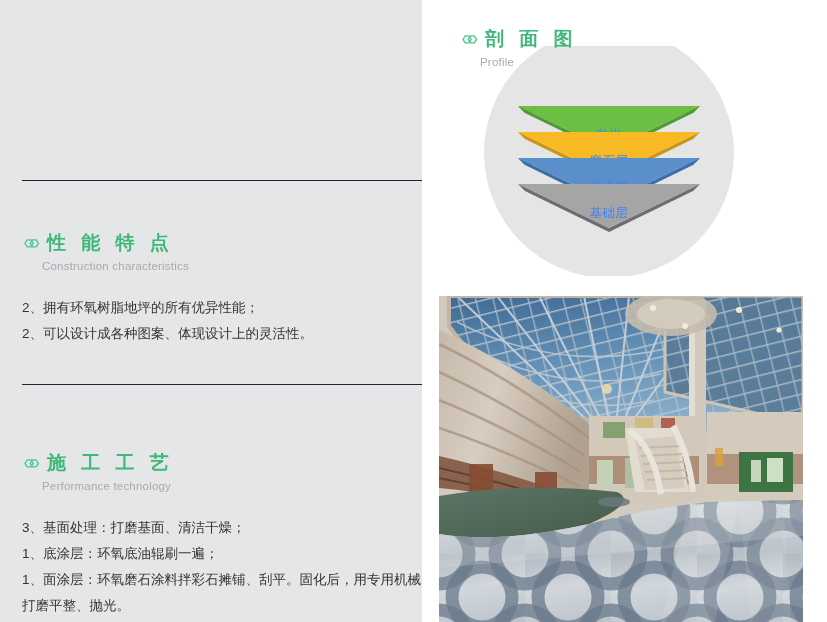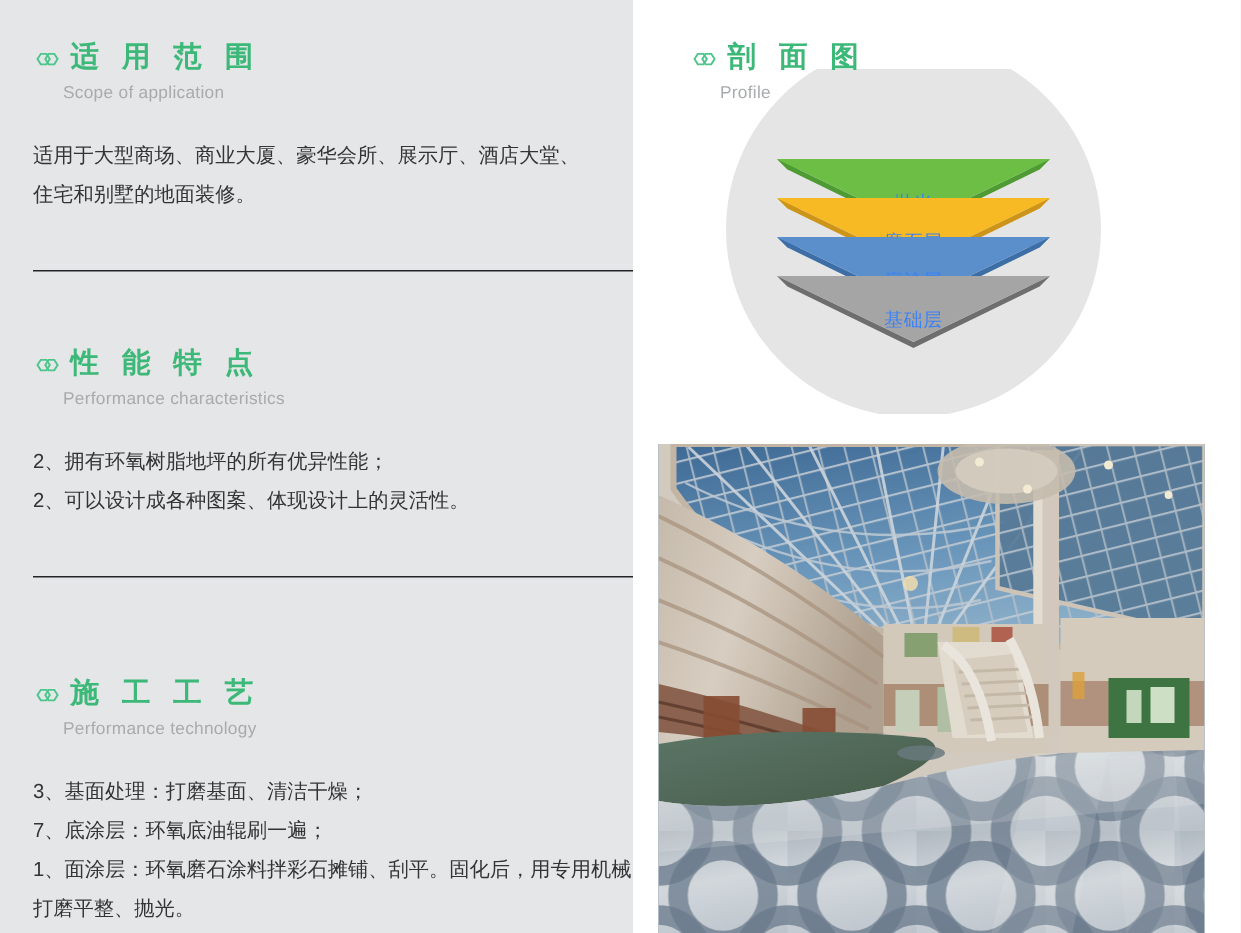--- a/index.html
+++ b/index.html
@@ -82,53 +82,35 @@
     position:absolute; left:17px; top:296px; width:364px; height:326px;
     overflow:hidden; background:#6b7f93;
   }
   .photo svg{ display:block; }
 </style>
 </head>
 <body>
 
 <div class="left-panel">
 
-  <div class="section sec-scope">
-    <div class="sec-head">
-      <div class="sec-title-row">
-        <span class="hex-icon">
-          <svg viewBox="0 0 19 17" width="19" height="17">
-            <path d="M5.2 1.4 L9.0 1.4 L11.2 4.9 L9.0 8.4 L5.2 8.4 L3.0 4.9 Z" transform="translate(0,3.5)" fill="none" stroke="#4CC68C" stroke-width="1.3"></path>
-            <path d="M5.2 1.4 L9.0 1.4 L11.2 4.9 L9.0 8.4 L5.2 8.4 L3.0 4.9 Z" transform="translate(5.2,3.5)" fill="none" stroke="#4CC68C" stroke-width="1.3"></path>
-          </svg>
-        </span>
-        <span class="sec-title">适 用 范 围</span>
-      </div>
-      <div class="sec-sub">Scope of application</div>
-    </div>
-    <div class="sec-body">
-      <p>适用于大型商场、商业大厦、豪华会所、展示厅、酒店大堂、</p>
-      <p>住宅和别墅的地面装修。</p>
-    </div>
-  </div>
 
   <div class="divider div-1"></div>
 
   <div class="section sec-perf">
     <div class="sec-head">
       <div class="sec-title-row">
         <span class="hex-icon">
           <svg viewBox="0 0 19 17" width="19" height="17">
             <path d="M5.2 1.4 L9.0 1.4 L11.2 4.9 L9.0 8.4 L5.2 8.4 L3.0 4.9 Z" transform="translate(0,3.5)" fill="none" stroke="#4CC68C" stroke-width="1.3"></path>
             <path d="M5.2 1.4 L9.0 1.4 L11.2 4.9 L9.0 8.4 L5.2 8.4 L3.0 4.9 Z" transform="translate(5.2,3.5)" fill="none" stroke="#4CC68C" stroke-width="1.3"></path>
           </svg>
         </span>
         <span class="sec-title">性 能 特 点</span>
       </div>
-      <div class="sec-sub">Performance characteristics</div>
+      <div class="sec-sub">Construction characteristics</div>
     </div>
     <div class="sec-body">
       <p>2、拥有环氧树脂地坪的所有优异性能；</p>
       <p>2、可以设计成各种图案、体现设计上的灵活性。</p>
     </div>
   </div>
 
   <div class="divider div-2"></div>
 
   <div class="section sec-cons">
@@ -139,21 +121,21 @@
             <path d="M5.2 1.4 L9.0 1.4 L11.2 4.9 L9.0 8.4 L5.2 8.4 L3.0 4.9 Z" transform="translate(0,3.5)" fill="none" stroke="#4CC68C" stroke-width="1.3"></path>
             <path d="M5.2 1.4 L9.0 1.4 L11.2 4.9 L9.0 8.4 L5.2 8.4 L3.0 4.9 Z" transform="translate(5.2,3.5)" fill="none" stroke="#4CC68C" stroke-width="1.3"></path>
           </svg>
         </span>
         <span class="sec-title">施 工 工 艺</span>
       </div>
       <div class="sec-sub">Performance technology</div>
     </div>
     <div class="sec-body">
       <p>3、基面处理：打磨基面、清洁干燥；</p>
-      <p>7、底涂层：环氧底油辊刷一遍；</p>
+      <p>1、底涂层：环氧底油辊刷一遍；</p>
       <p class="wrap">1、面涂层：环氧磨石涂料拌彩石摊铺、刮平。固化后，用专用机械打磨平整、抛光。</p>
     </div>
   </div>
 
 </div>
 
 <div class="right-panel">
 
   <div class="profile-head">
     <div class="sec-title-row">

